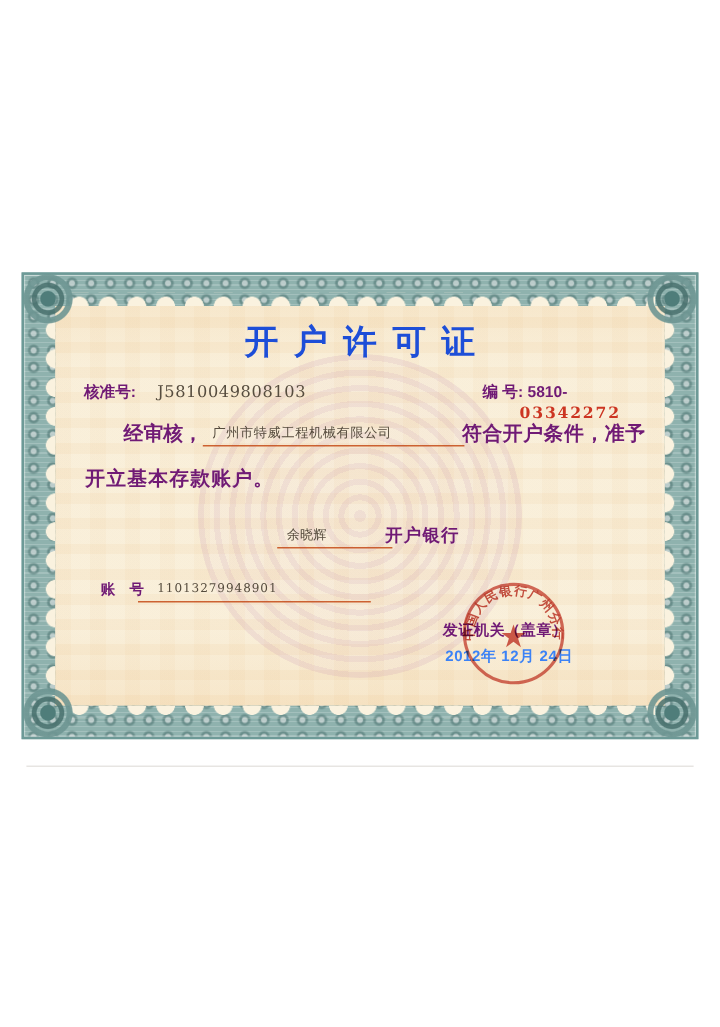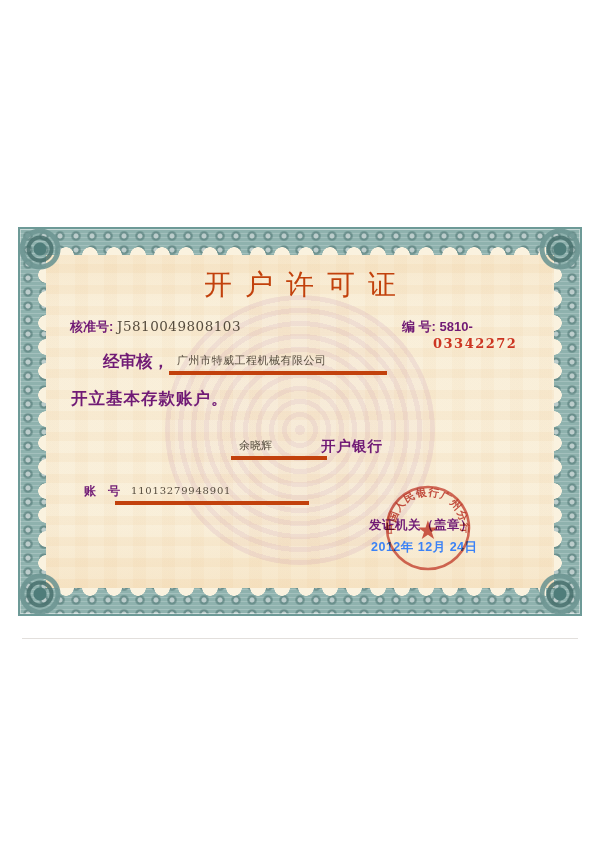--- a/index.html
+++ b/index.html
@@ -55,30 +55,30 @@
   .rosette{
     position:absolute;left:119px;top:40px;width:270px;height:270px;border-radius:50%;z-index:1;
     background:repeating-radial-gradient(circle at center,
       rgba(186,122,170,0.14) 0 5px, rgba(186,122,170,0.03) 5px 13px);
     filter:blur(0.5px);
   }
   
   .content{position:absolute;inset:0;z-index:3;color:#2e2a24;}
   .cert-title{
     position:absolute;left:0;right:0;top:39px;text-align:center;
-    font-size:28px;font-weight:400;letter-spacing:13px;padding-left:13px;
-    color:#c2410c;
+    font-size:28px;font-weight:700;letter-spacing:13px;padding-left:13px;
+    color:#1d4ed8;
   }
   .lbl{font-weight:700;color:#701a75;}
   .val{font-family:"DejaVu Serif","Liberation Serif",serif;color:#564c3e;}
-  .uline{border-bottom:4px solid #c2410c;}
+  .uline{border-bottom:1px solid #c2410c;}
 
   .row-approval{position:absolute;top:91px;left:0;right:0;font-size:13px;}
   .approval-group{position:absolute;left:52px;}
-  .approval-num{font-size:13.5px;letter-spacing:0.5px;}
+  .approval-num{margin-left:14px;font-size:13.5px;letter-spacing:0.5px;}
   .serial-group{position:absolute;left:384px;}
   .serial-red{color:#cc3522;font-weight:600;letter-spacing:1.5px;font-family:"DejaVu Serif","Liberation Serif",serif;margin-left:31px;}
 
   .review-prefix{position:absolute;left:85px;top:124px;font-size:16.5px;}
   .company-line{position:absolute;left:151px;top:124px;width:210px;height:20px;
     font-size:11px;padding-left:8px;letter-spacing:0.5px;line-height:20px;}
   .review-suffix{position:absolute;left:367px;top:124px;font-size:16.5px;letter-spacing:0.5px;}
   .review-line2{position:absolute;left:53px;top:161px;font-size:16.5px;letter-spacing:1px;}
 
   .rep-label{position:absolute;left:46px;top:212px;font-size:12.5px;letter-spacing:0.3px;}
@@ -129,20 +129,21 @@
         <span class="val approval-num">J5810049808103</span>
       </span>
       <span class="serial-group">
         <span class="lbl">编 号: 5810-</span>
         <span class="serial-red">03342272</span>
       </span>
     </div>
 
     <div class="review-prefix lbl">经审核，</div>
     <div class="company-line uline val">广州市特威工程机械有限公司</div>
+    <div class="review-suffix lbl">符合开户条件，准予</div>
     <div class="review-line2 lbl">开立基本存款账户。</div>
 
     <div class="rep-name uline val">余晓辉</div>
     <div class="bank-label lbl">开户银行</div>
 
     <div class="acct-label lbl">账　号</div>
     <div class="acct-value uline val">11013279948901</div>
 
     <div class="issuer-label lbl">发证机关（盖章）</div>
     <div class="issue-date">2012年  12月  24日</div>

